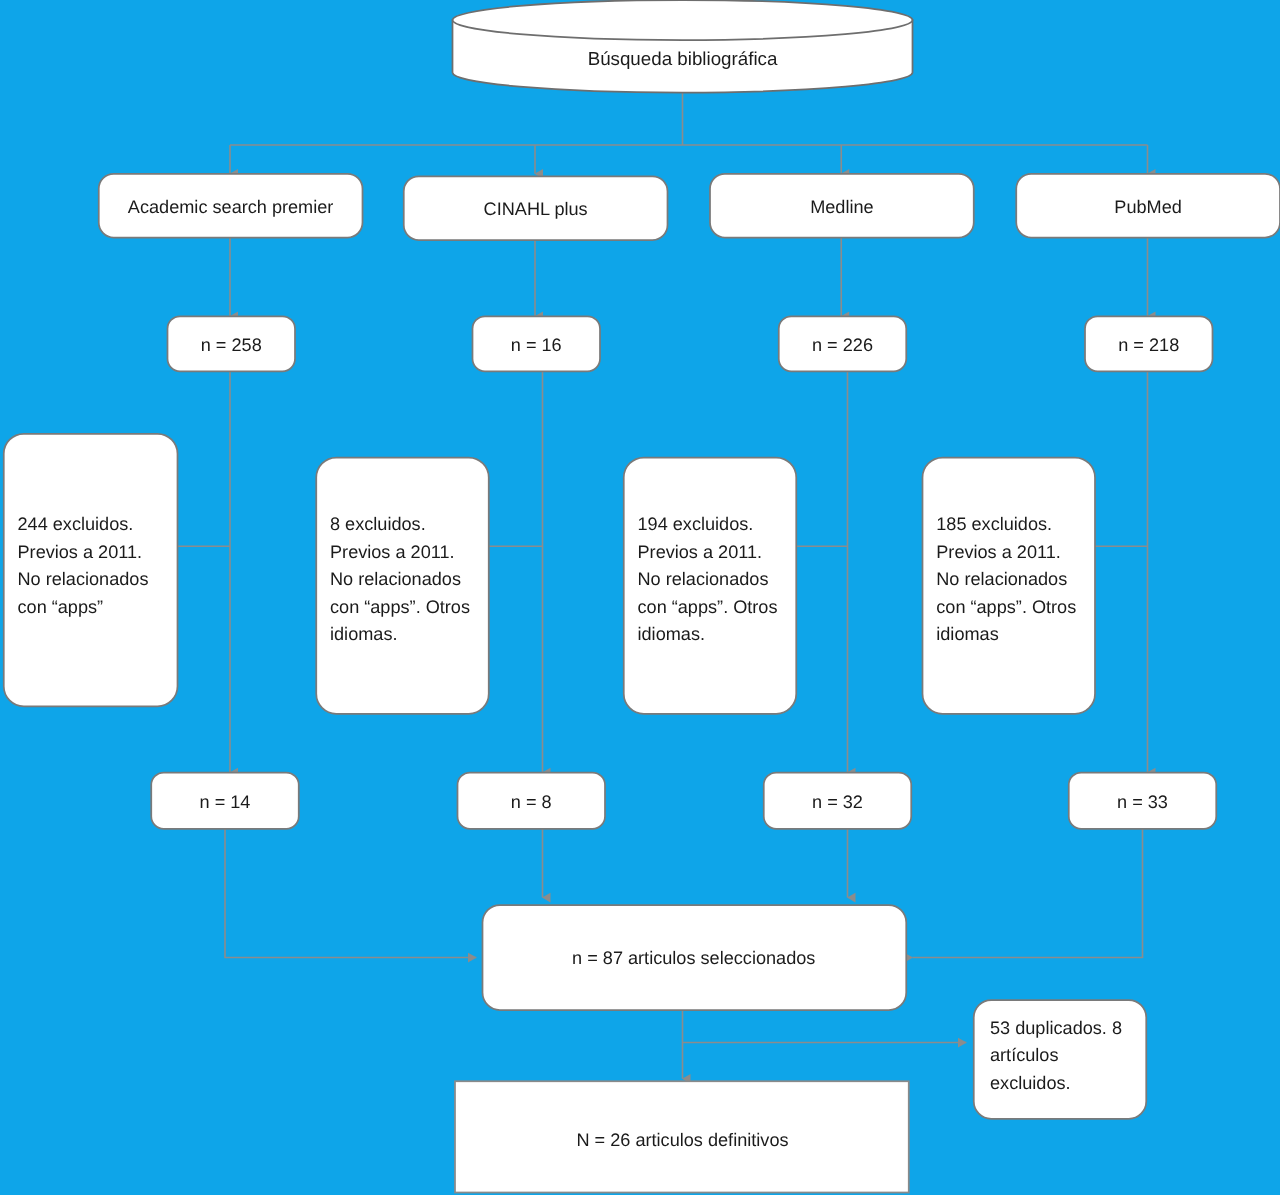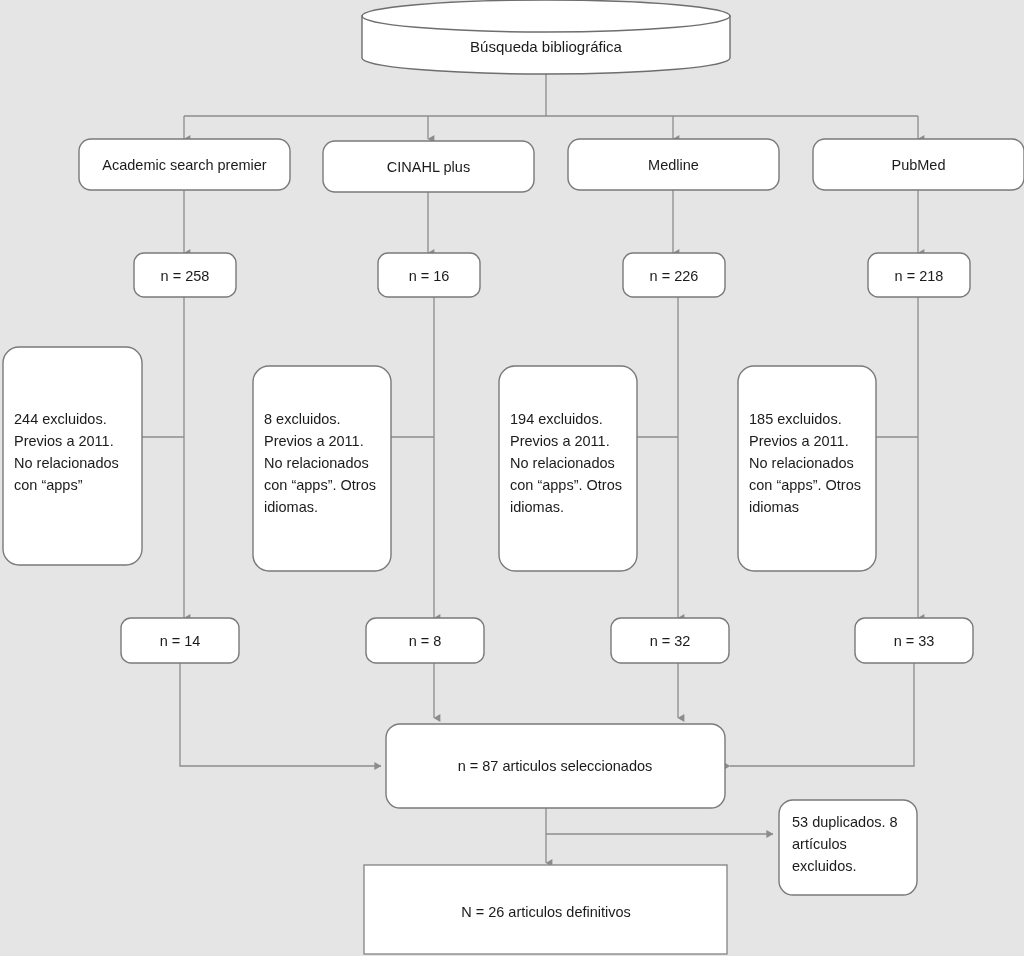--- a/index.html
+++ b/index.html
@@ -7,21 +7,21 @@
     padding: 0;
     background: #ffffff;
   }
   body {
     font-family: "Liberation Sans", sans-serif;
   }
   #flow-root {
     position: relative;
     width: 1024px;
     height: 956px;
-    background: #e5e5e5;
+    background: #0ea5e9;
     overflow: hidden;
   }
   svg.flow-canvas {
     position: absolute;
     top: 0;
     left: 0;
     width: 1024px;
     height: 956px;
   }
   .node-shape {

